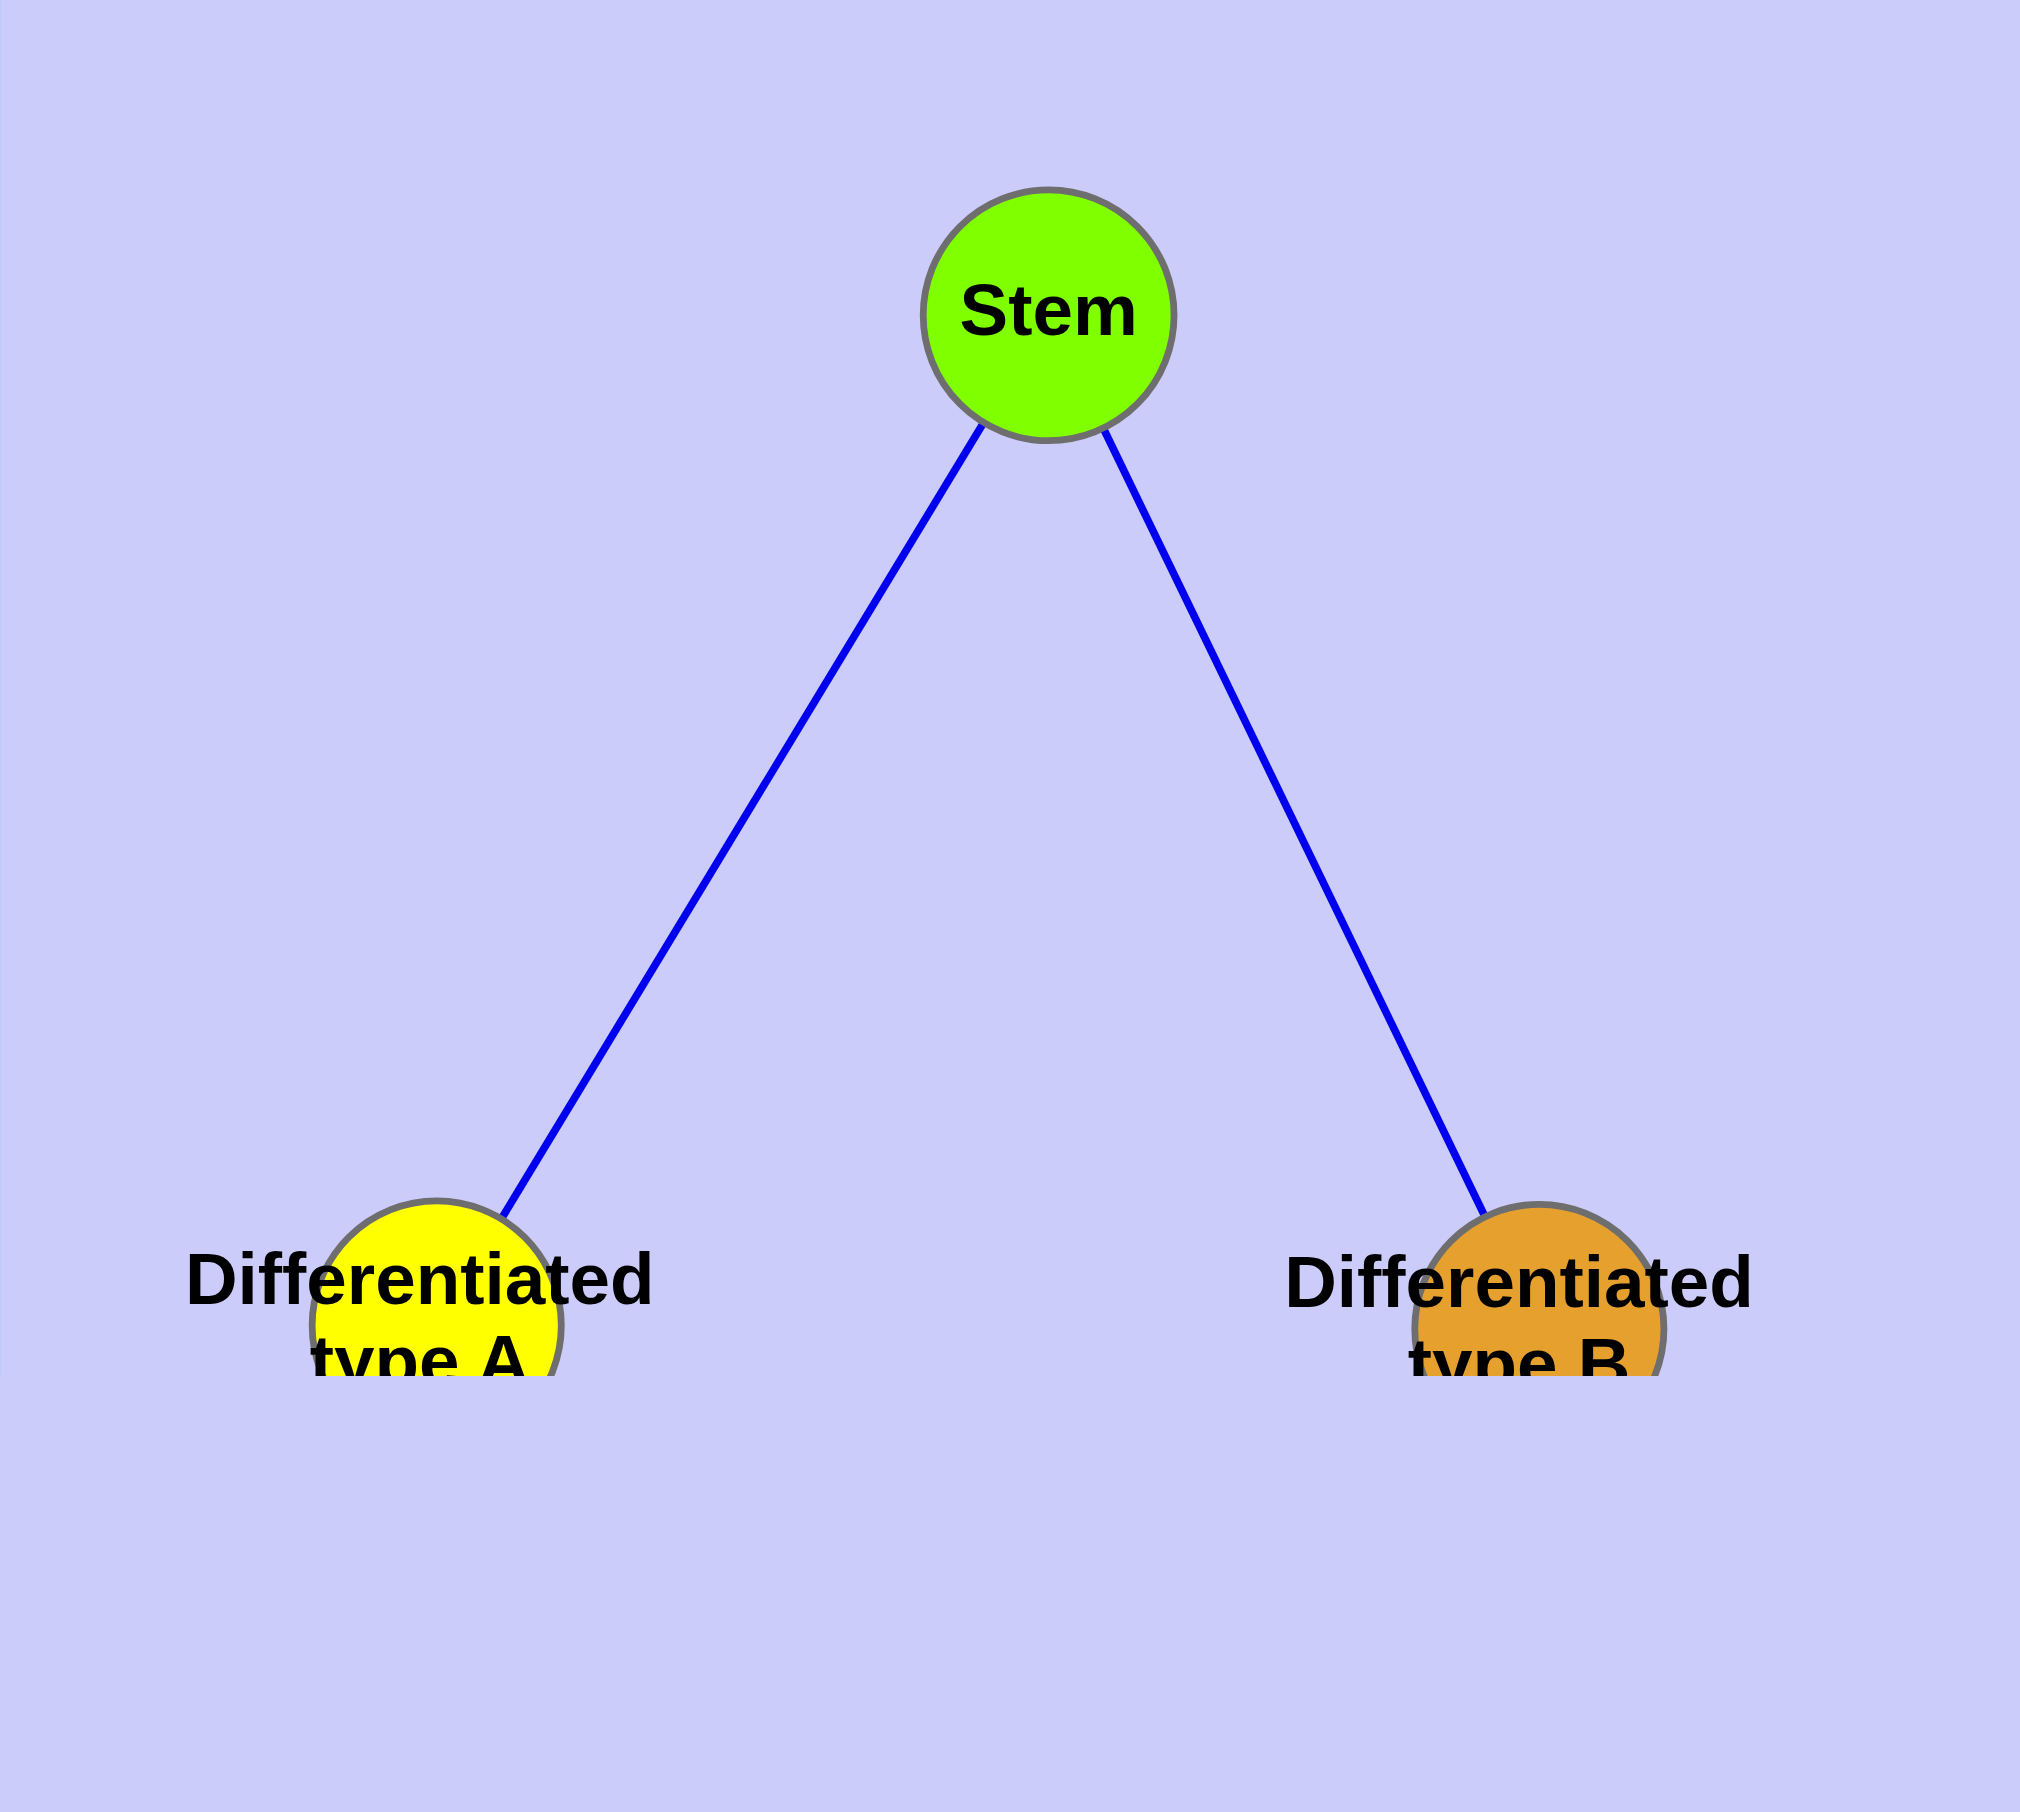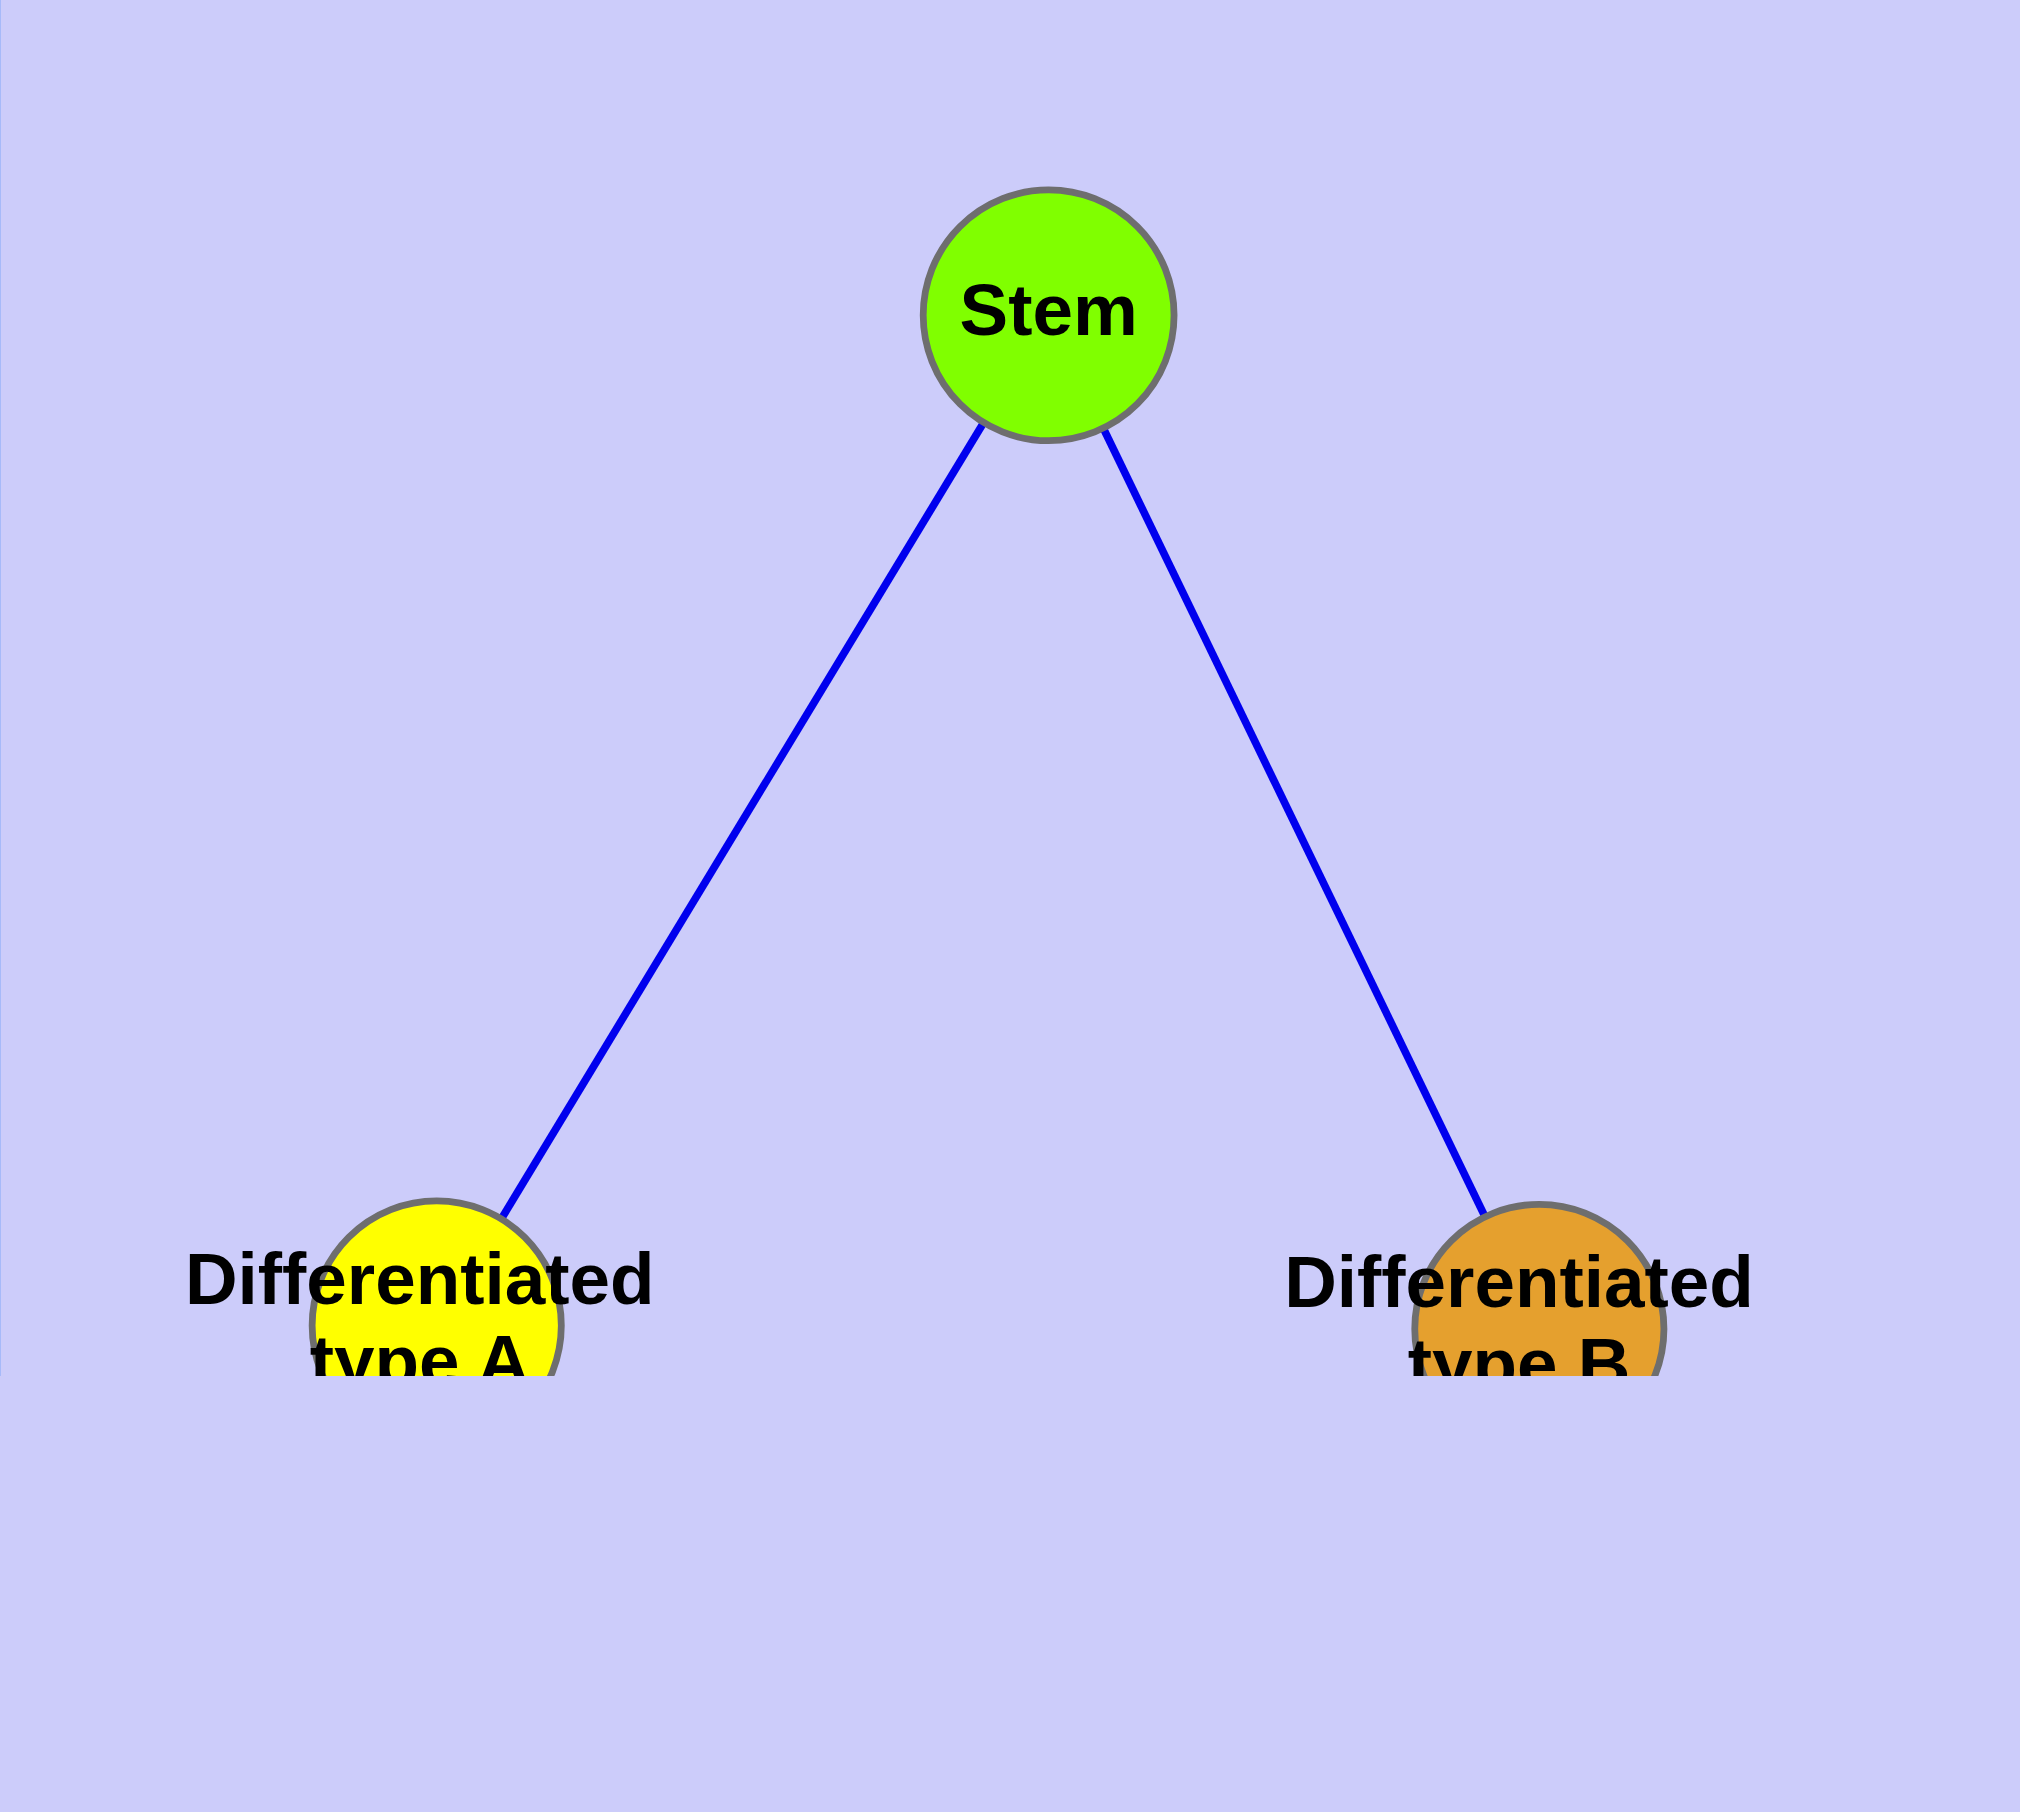--- a/index.html
+++ b/index.html
@@ -7,21 +7,21 @@
     padding: 0;
     background: #ccccfa;
   }
   body {
     font-family: "Liberation Sans", sans-serif;
   }
   #stage {
     position: relative;
     width: 2021px;
     height: 1376px;
-    background: #3b82f6;
+    background: #7dd3fc;
     overflow: hidden;
   }
   #graph-svg {
     position: absolute;
     top: 0;
     left: 0;
     width: 2021px;
     height: 1812px;
     display: block;
   }

